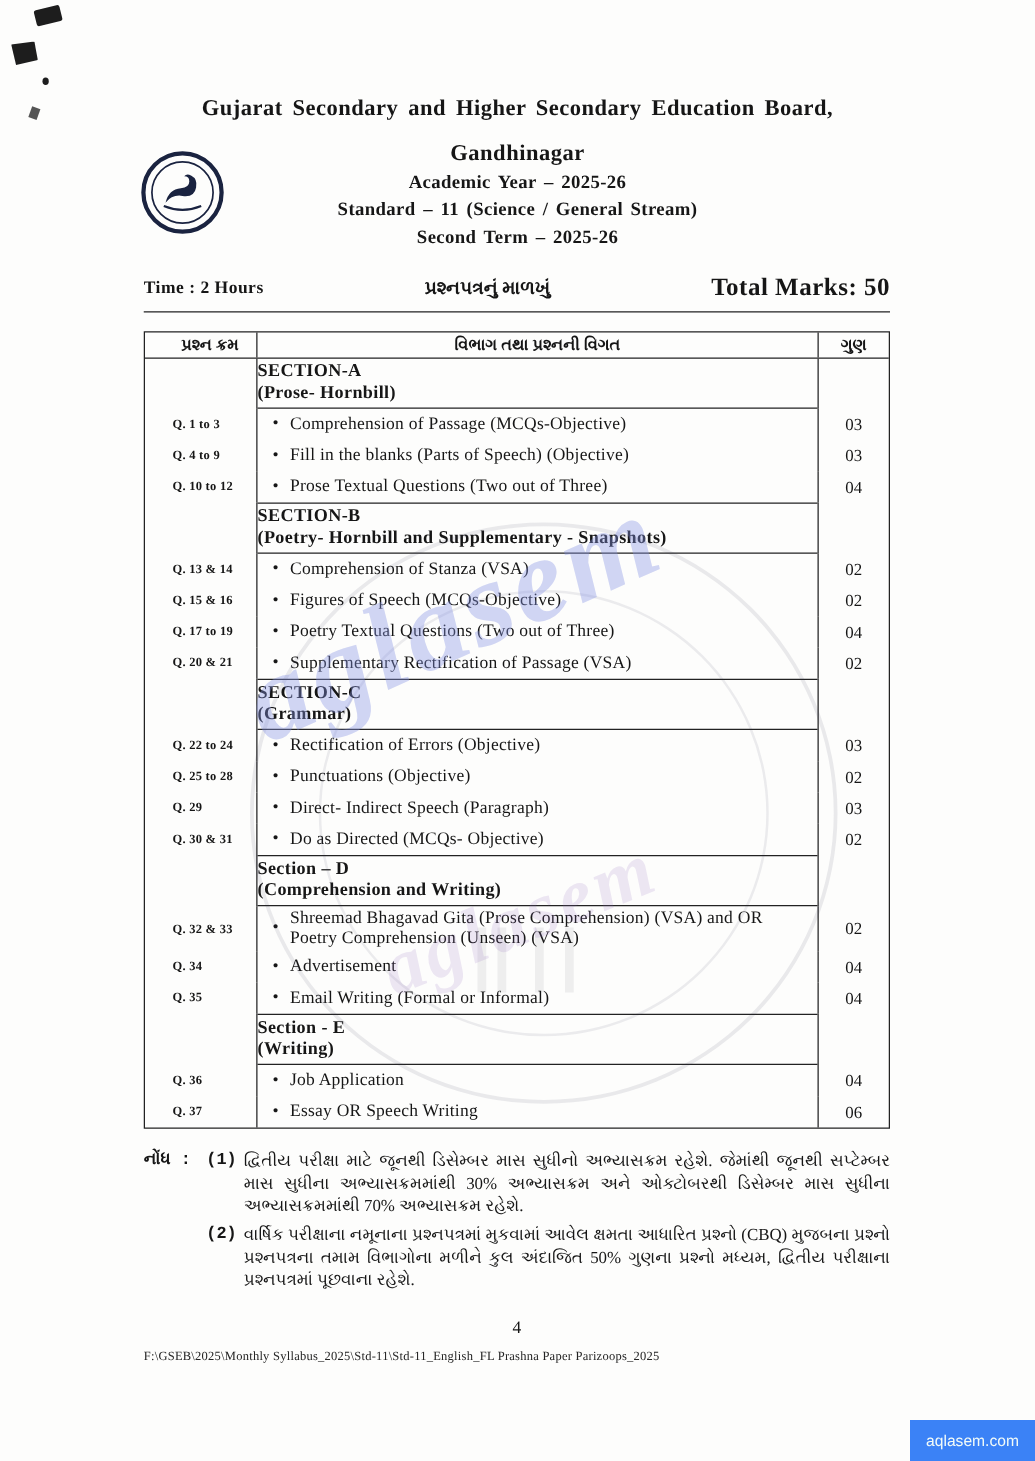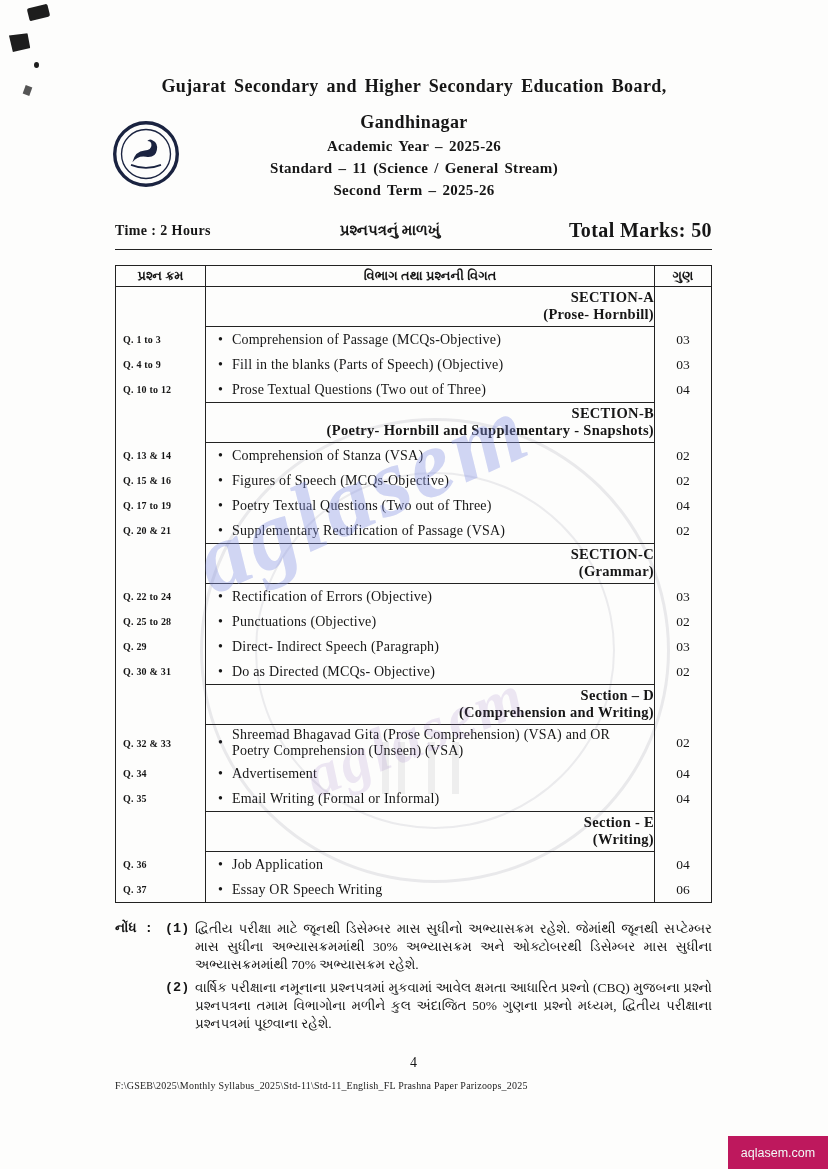--- a/index.html
+++ b/index.html
@@ -44,43 +44,43 @@
           border-bottom:1.6px solid #222; padding-bottom:7px; }
   .meta .m-time { font-size:14px; font-weight:bold; letter-spacing:0.4px; }
   .meta .m-center { font-size:15px; font-weight:bold; }
   .meta .m-total { font-size:20px; font-weight:bold; letter-spacing:0.4px; }
 
   
   .qtable { margin-top:15px; border:1.7px solid #222; }
   .row { display:grid; grid-template-columns:90px 1fr 57px; }
   .thead { border-bottom:1.6px solid #222; }
   .th { display:flex; align-items:center; justify-content:center; font-weight:bold; font-size:13px; padding:2px 0; }
-  .col-q { border-right:1.5px solid #222; }
+  .col-q { border-right:1.5px solid #222;margin-left:15px; }
   .col-m { border-left:1.5px solid #222; }
-  .sec-head { border-top:1.5px solid #222; border-bottom:1.5px solid #222; text-align:right; padding:2px 0 3px; }
+  .sec-head { border-top:1.5px solid #222; border-bottom:1.5px solid #222; text-align:left; padding:2px 0 3px; }
   .section-row.first .sec-head { border-top:none; }
   .sec-t1, .sec-t2 { font-weight:bold; font-size:14.5px; letter-spacing:0.3px; }
   .q-row { min-height:25px; }
   .q-row > div { display:flex; align-items:center; }
   .qnum { padding-left:7px; font-size:10px; font-weight:bold; letter-spacing:0.2px; }
   .qdet { padding:2px 8px 2px 26px; position:relative; font-size:14px; letter-spacing:0.2px; }
   .bullet { position:absolute; left:12px; top:50%; transform:translateY(-52%); }
   .qmark { justify-content:center; font-size:13.5px; }
 
   
   .notes { margin-top:17px; font-size:13.5px; line-height:18px; }
   .note-row { display:grid; grid-template-columns:50px 30px 1fr; }
   .note-row + .note-row { margin-top:5px; }
   .note-label, .note-num { font-weight:bold;font-family:Liberation Mono, monospace; }
   .note-text { text-align:justify; }
 
   .page-num { margin-top:22px; text-align:center; font-size:14px; }
   .footer-path { margin-top:9px; font-size:10px; letter-spacing:0.2px; color:#222; }
 
-  .badge { position:absolute; right:0; bottom:0; width:100px; height:33px; background:#be185d;
+  .badge { position:absolute; right:0; bottom:0; width:100px; height:33px; background:#3b82f6;
            color:#f2fbf8; display:flex; align-items:center; justify-content:center;
            font-family:"Liberation Sans", sans-serif; font-size:12.5px; z-index:7; }
 </style>
 </head>
 <body>
 
 <div class="page">
 
   <div class="art art1"></div>
   <div class="art art2"></div>

